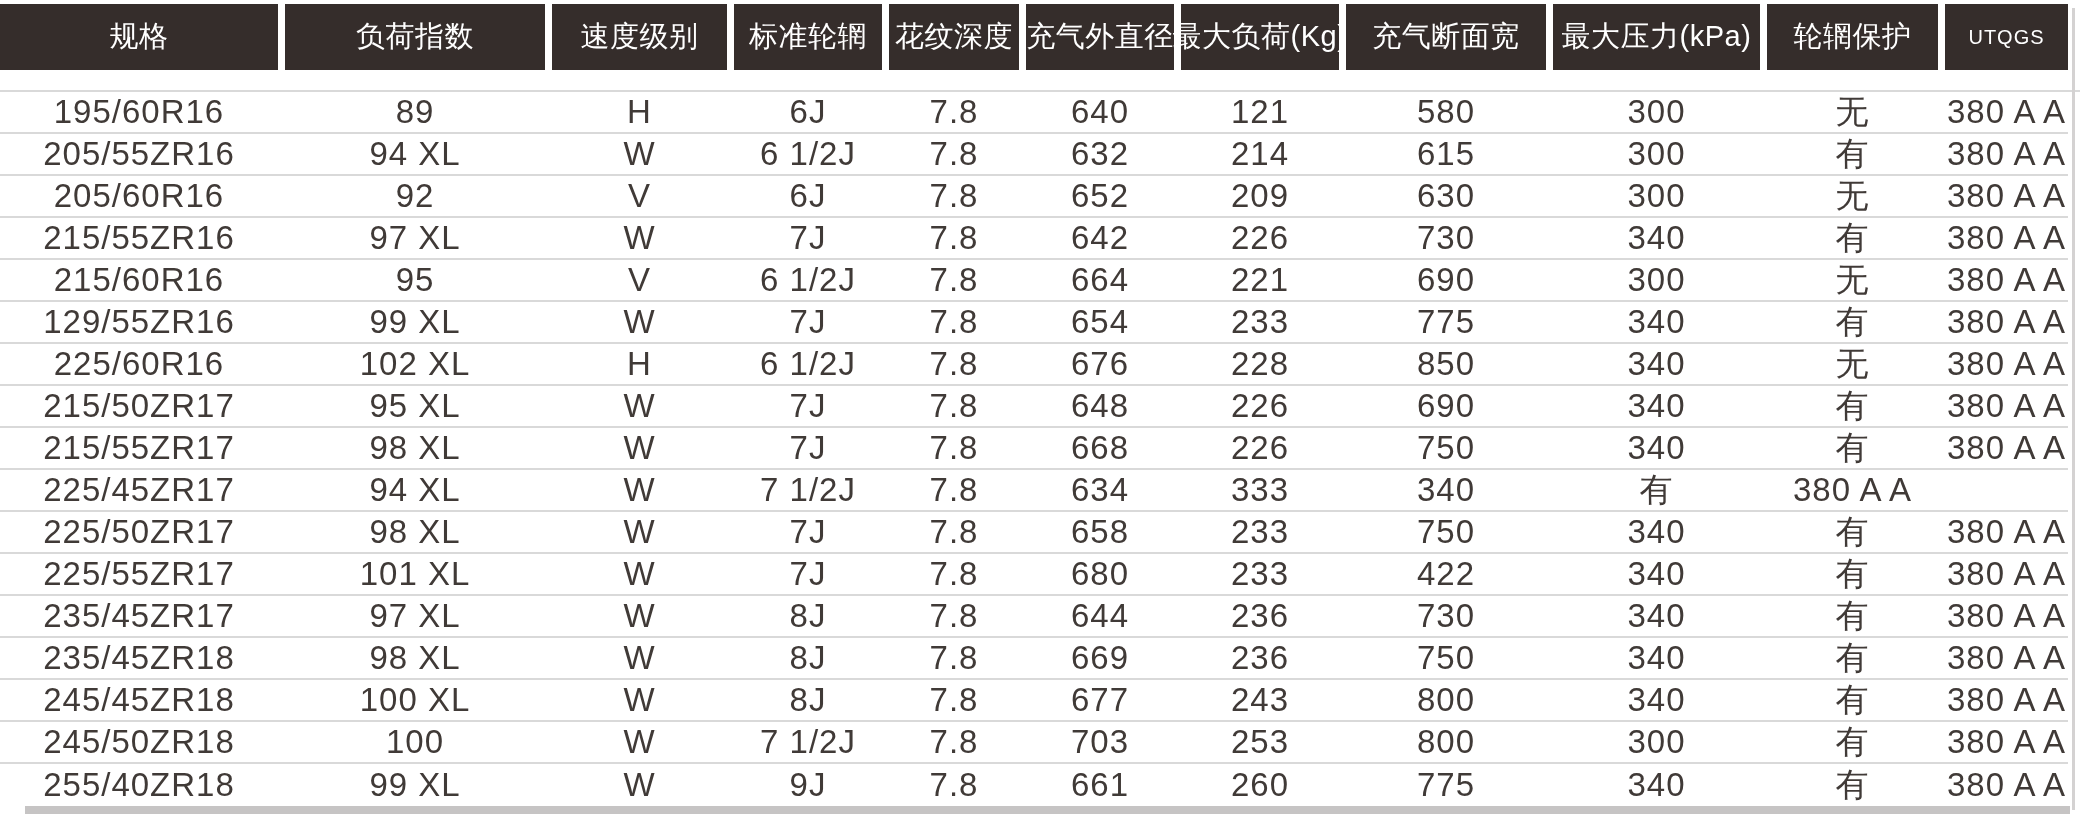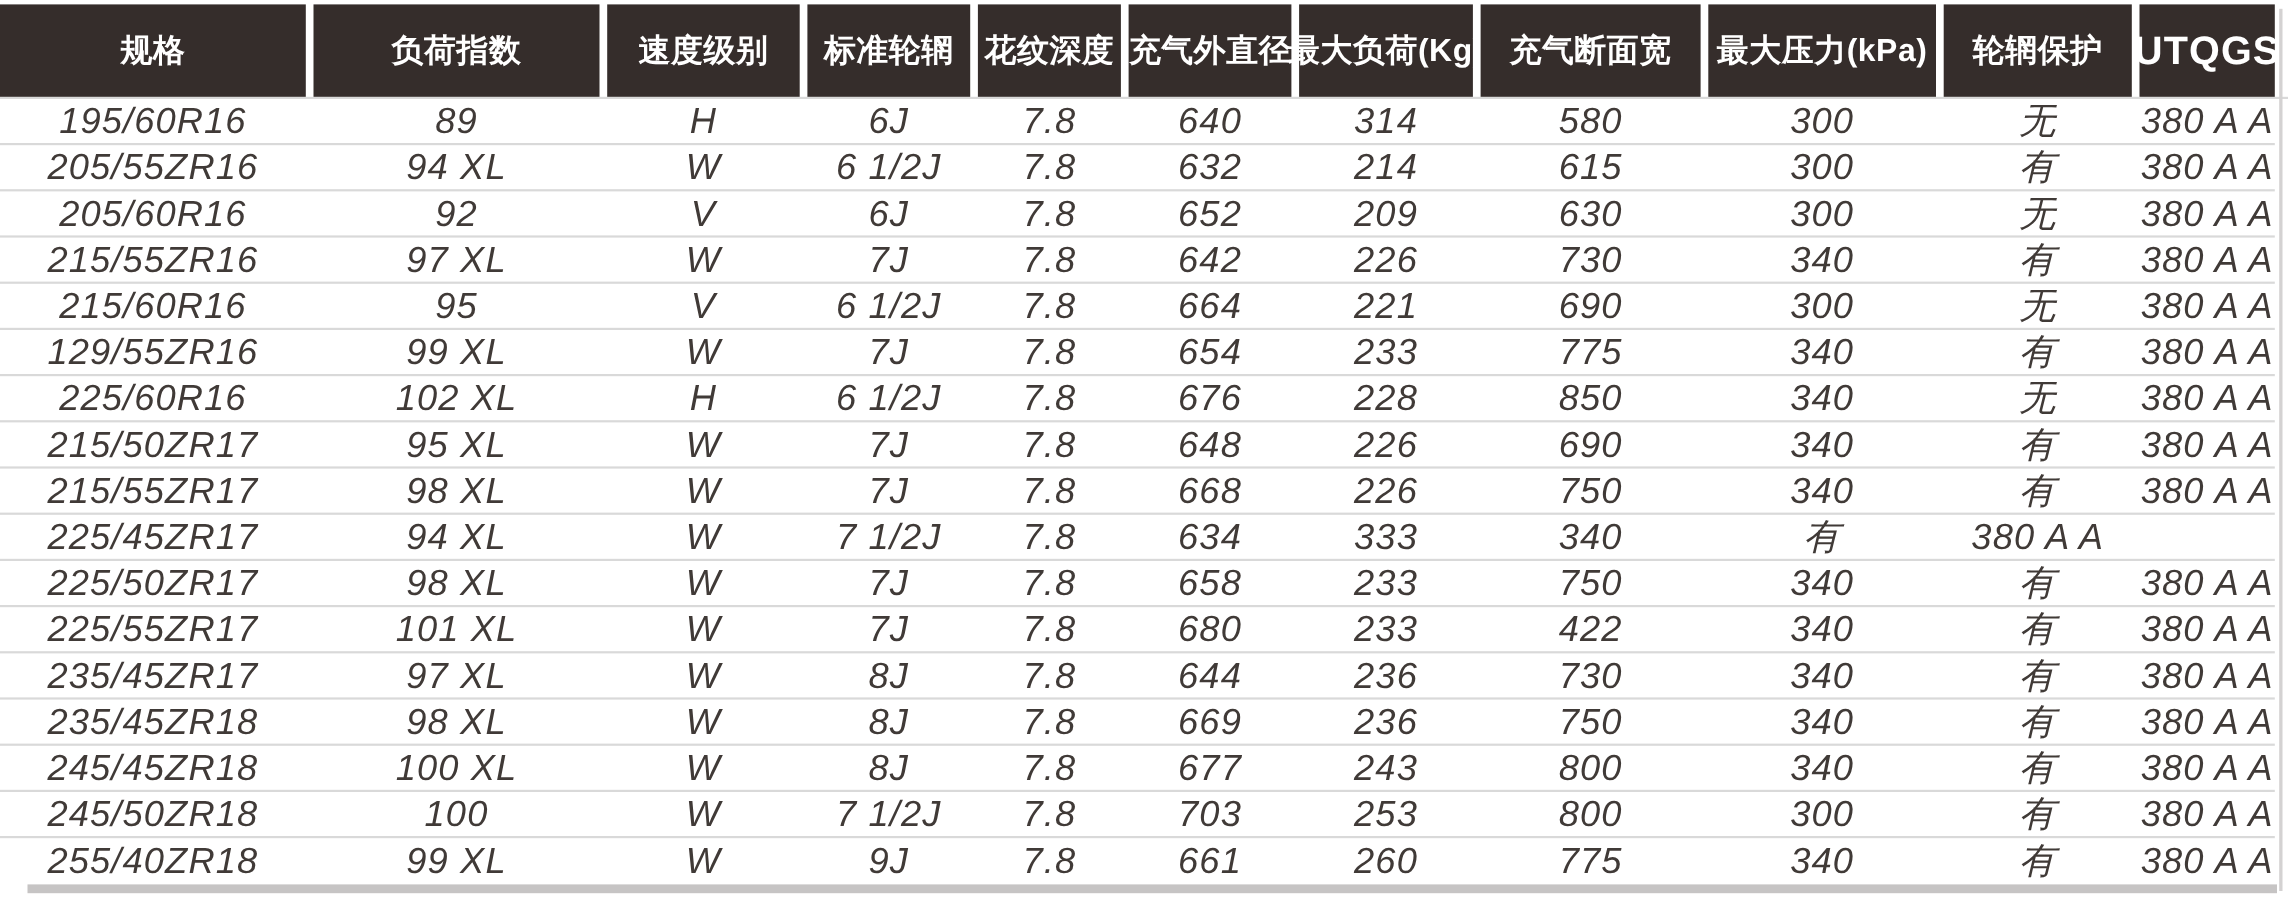--- a/index.html
+++ b/index.html
@@ -17,33 +17,33 @@
     grid-template-columns: 278px 260px 175px 148px 130px 148px 158px 200px 207px 171px 123px;
     column-gap: 7px;
     width: 2068px;
   }
 
   
   .thead { margin-top: 4px; }
   .thead .hcell {
     background: var(--header-bg, #352d2b);
     color: var(--header-text, #ffffff);
-    height: 84px;
+    height: 66px;
     display: flex; align-items: center; justify-content: center;
-    font-weight: bold;
+    font-weight: normal;
     font-size: 29px;
     white-space: nowrap;
     letter-spacing: 0.5px;
   }
-  .thead .hcell.latin { font-size: 36px; letter-spacing: 1px; }
+  .thead .hcell.latin { font-size: 20px; letter-spacing: 1px; }
 
   
   .tbody {
+    margin-top: 20px;
     border-top: 2px solid var(--row-line, #d9d9d9);
-    font-style: italic;
   }
   .tbody .brow {
     height: 42px;
     border-bottom: 2px solid var(--row-line, #d9d9d9);
     align-items: center;
   }
   .tbody .brow:last-child { border-bottom: none; }
   .tbody .cell {
     text-align: center;
     font-size: 33px;
@@ -85,21 +85,21 @@
   </div>
 
   <div class="tbody">
       <div class="grid-row brow">
         <div class="cell">195/60R16</div>
         <div class="cell">89</div>
         <div class="cell">H</div>
         <div class="cell">6J</div>
         <div class="cell">7.8</div>
         <div class="cell">640</div>
-        <div class="cell">314</div>
+        <div class="cell">121</div>
         <div class="cell">580</div>
         <div class="cell">300</div>
         <div class="cell">无</div>
         <div class="cell">380 A A</div>
       </div>
       <div class="grid-row brow">
         <div class="cell">205/55ZR16</div>
         <div class="cell">94 XL</div>
         <div class="cell">W</div>
         <div class="cell">6 1/2J</div>

